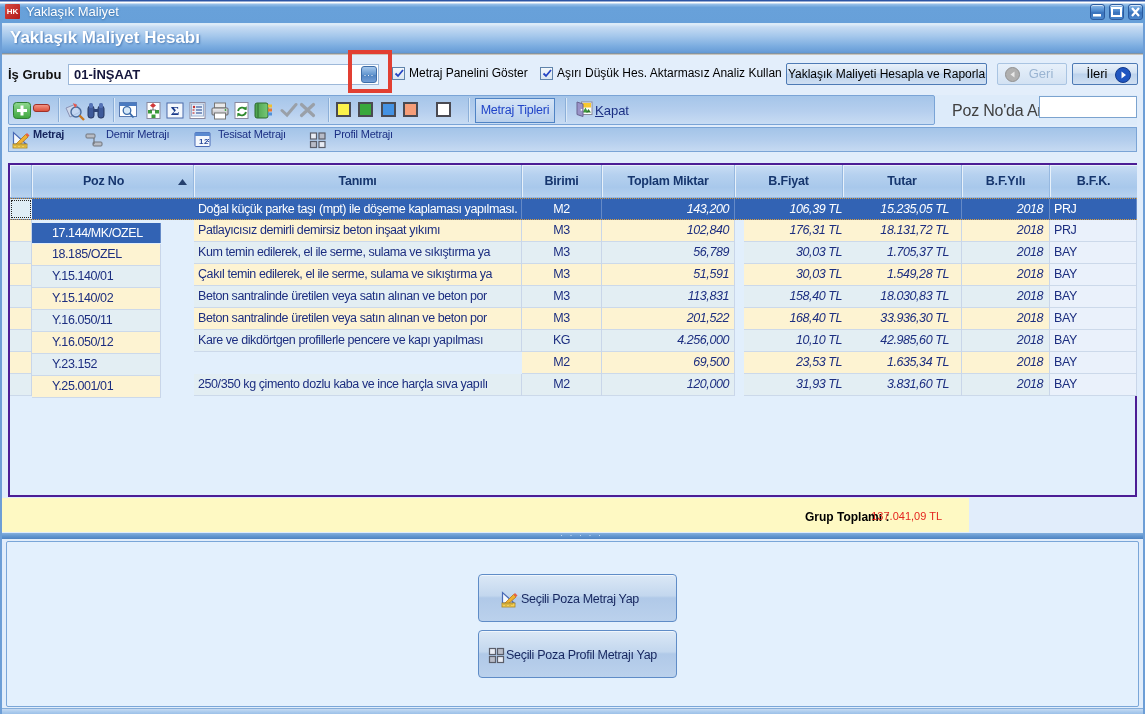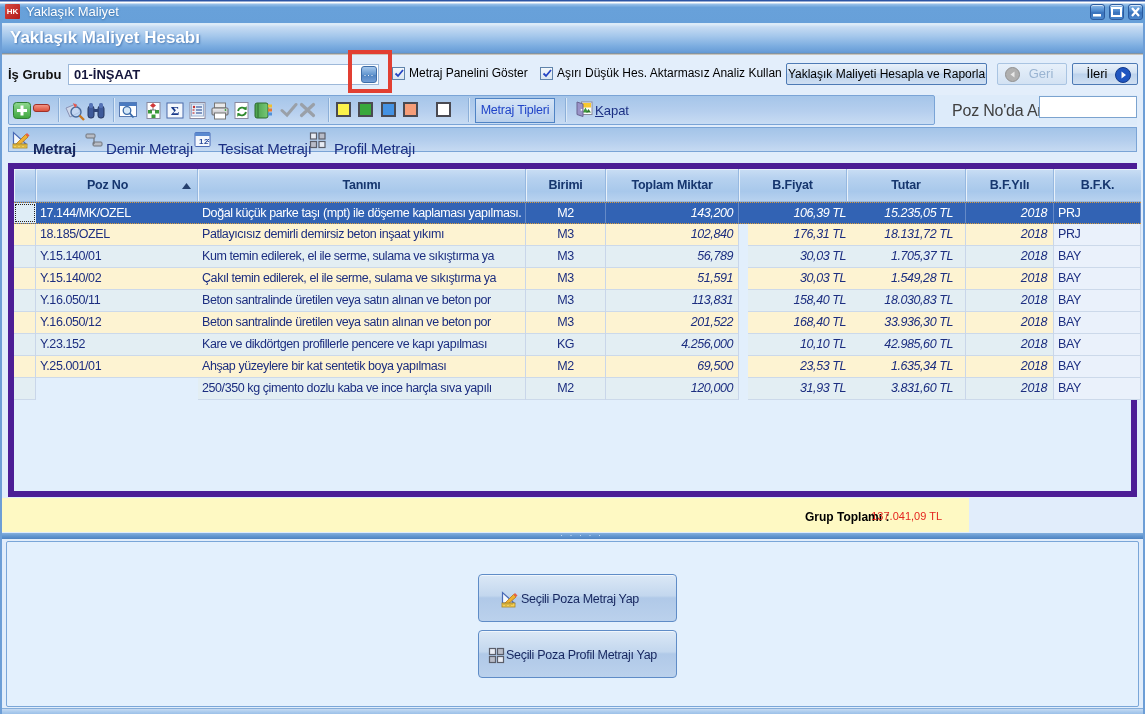--- a/index.html
+++ b/index.html
@@ -49,37 +49,37 @@
 .csq { position:absolute; top:6px; width:15px; height:15px; border:2px solid #4a4a52; }
 #mt-btn { position:absolute; left:466px; top:2px; width:80px; height:25px; border:1px solid #4f83c4; background:linear-gradient(180deg,#d5e4f6,#b9d0ec);
   font-size:12.5px; letter-spacing:-0.2px; color:#1f43c8; text-align:center; line-height:23px; }
 #kapat { position:absolute; left:566px; top:4px; }
 #kapat .t { position:absolute; left:20px; top:3px; font-size:13px; color:#1b2f83; white-space:nowrap; }
 #kapat .t u { text-decoration:underline; }
 
 
 #tabrow { left:8px; top:127px; width:1129px; height:25px; border:1px solid #7aa4d6;
   background:linear-gradient(180deg,#a3c4e8 0%,#b4ceed 55%,#c6daf2 100%); }
-.tab { position:absolute; top:12px; font-size:15px; letter-spacing:-0.2px; color:#1b2f83; white-space:nowrap; }
+.tab { position:absolute; top:0; font-size:11px; letter-spacing:-0.2px; color:#1b2f83; white-space:nowrap; }
 .tabico { position:absolute; top:3px; }
 
 
-#grid { left:8px; top:163px; width:1129px; height:334px; border:6px solid #4c1d95; background:#e2effc; }
+#grid { left:8px; top:163px; width:1129px; height:334px; border:2px solid #4c1d95; background:#e2effc; }
 .gh { position:absolute; top:0; height:33px; background:linear-gradient(180deg,#cadef4 0%,#b6d1ef 30%,#a8c8eb 70%,#b8d2ef 100%);
   border-right:1px solid #96b8e0; border-bottom:1px solid #96b8e0; color:#16366e; font-size:12.5px; font-weight:bold; letter-spacing:-0.2px;
   display:flex; align-items:center; justify-content:center; box-shadow:inset 1px 1px 0 #e8f1fa; }
 .row { position:absolute; height:22px; width:1127px; }
 .row.sel { background:#3263b4; border-top:1px dotted #d99b3c; border-bottom:1px dotted #d99b3c; }
 .cell { position:absolute; top:0; height:22px; font-size:12.5px; letter-spacing:-0.42px; color:#1c2e80; line-height:21px; overflow:hidden; white-space:nowrap;
   border-right:1px solid #c9d6e9; box-shadow:inset 0 -1px 0 #ccd9ea; }
 .sel .cell { color:#fff; border-right:1px solid rgba(255,255,255,0.25); box-shadow:none; height:20px; }
 .cr { text-align:right;font-style:italic; }
 .cc { text-align:center; }
 .c-ind { left:0; width:22px; }
-.c-poz { left:22px; width:193px; padding-left:4px; }
+.c-poz { left:22px; width:129px; padding-left:20px;margin-top:24px; }
 .c-tan { left:184px; width:328px; padding-left:4px; }
 .c-bir { left:512px; width:80px; }
 .c-mik { left:592px; width:133px; padding-right:5px; }
 .c-fiy { left:734px; width:108px; padding-right:9px; }
 .c-tut { left:833px; width:119px; padding-right:12px; }
 .c-yil { left:952px; width:88px; padding-right:6px; }
 .c-bfk { left:1040px; width:87px; padding-left:4px; background:#eaf1fb; }
 .cell.sel { background:#3263b4; }
 .zebra-a { background:#e3eef3; }
 .zebra-b { background:#fdf3d2; }
@@ -403,21 +403,20 @@
 <div class="cell c-bir cc zebra-a">KG</div>
 <div class="cell c-mik cr zebra-a">4.256,000</div>
 <div class="cell c-fiy cr zebra-a">10,10 TL</div>
 <div class="cell c-tut cr zebra-a">42.985,60 TL</div>
 <div class="cell c-yil cr zebra-a">2018</div>
 <div class="cell c-bfk">BAY</div>
 </div>
 <div class="row" style="top:187px;">
 <div class="cell c-ind zebra-b"></div>
 <div class="cell c-poz zebra-b">Y.25.001/01</div>
-<div class="cell c-tan zebra-b">Ahşap yüzeylere bir kat sentetik boya yapılması</div>
 <div class="cell c-bir cc zebra-b">M2</div>
 <div class="cell c-mik cr zebra-b">69,500</div>
 <div class="cell c-fiy cr zebra-b">23,53 TL</div>
 <div class="cell c-tut cr zebra-b">1.635,34 TL</div>
 <div class="cell c-yil cr zebra-b">2018</div>
 <div class="cell c-bfk">BAY</div>
 </div>
 <div class="row" style="top:209px;">
 <div class="cell c-ind zebra-a"></div>
 <div class="cell c-tan zebra-a">250/350 kg çimento dozlu kaba ve ince harçla sıva yapılı</div>

